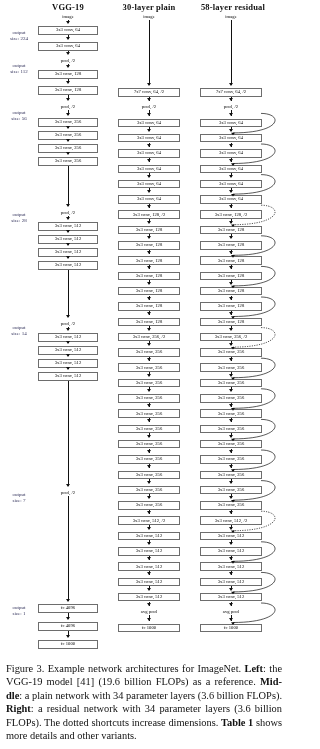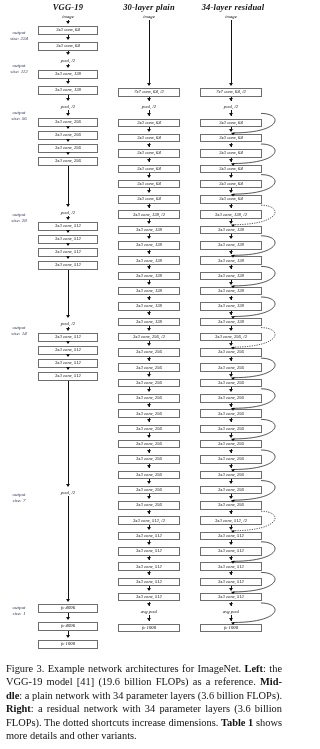--- a/index.html
+++ b/index.html
@@ -1,21 +1,21 @@
 <!DOCTYPE html>
 <html><head>
 <meta charset="utf-8">
 <style>
   html,body{margin:0;padding:0;}
   body{
     width:288px;height:749px;background:#ffffff;
     font-family:"Liberation Serif", serif;
     color:#1a1a1a;overflow:hidden;position:relative;
   }
-  #fig{position:relative;width:288px;height:655px;font-style:italic;}
+  #fig{position:relative;width:288px;height:655px;}
 
   .coltitle{
     position:absolute;text-align:center;font-size:8.5px;font-weight:bold;
     font-family:"Liberation Serif", serif;letter-spacing:.2px;
     color:#111;white-space:nowrap;
   }
   .osz{
     position:absolute;font-size:5px;line-height:5.6px;text-align:center;
     color:#33335c;font-family:"Liberation Serif", serif;width:34px;
   }
@@ -62,21 +62,21 @@
   }
   .caption b{font-weight:bold;}
 </style>
 </head>
 <body>
 
 <div id="fig">
 
   <div class="coltitle" style="left:18px;top:2px;width:100px;">VGG-19</div>
   <div class="coltitle" style="left:99px;top:2px;width:100px;">30-layer plain</div>
-  <div class="coltitle" style="left:181px;top:2px;width:104px;">34-layer residual</div>
+  <div class="coltitle" style="left:181px;top:2px;width:104px;">58-layer residual</div>
 
   <div id="osz-layer">
       <div class="osz" style="left: 2px; top: 30px;">
         <div>output</div>
         <div>size: 224</div>
       </div>
       <div class="osz" style="left: 2px; top: 63px;">
         <div>output</div>
         <div>size: 112</div>
       </div>

